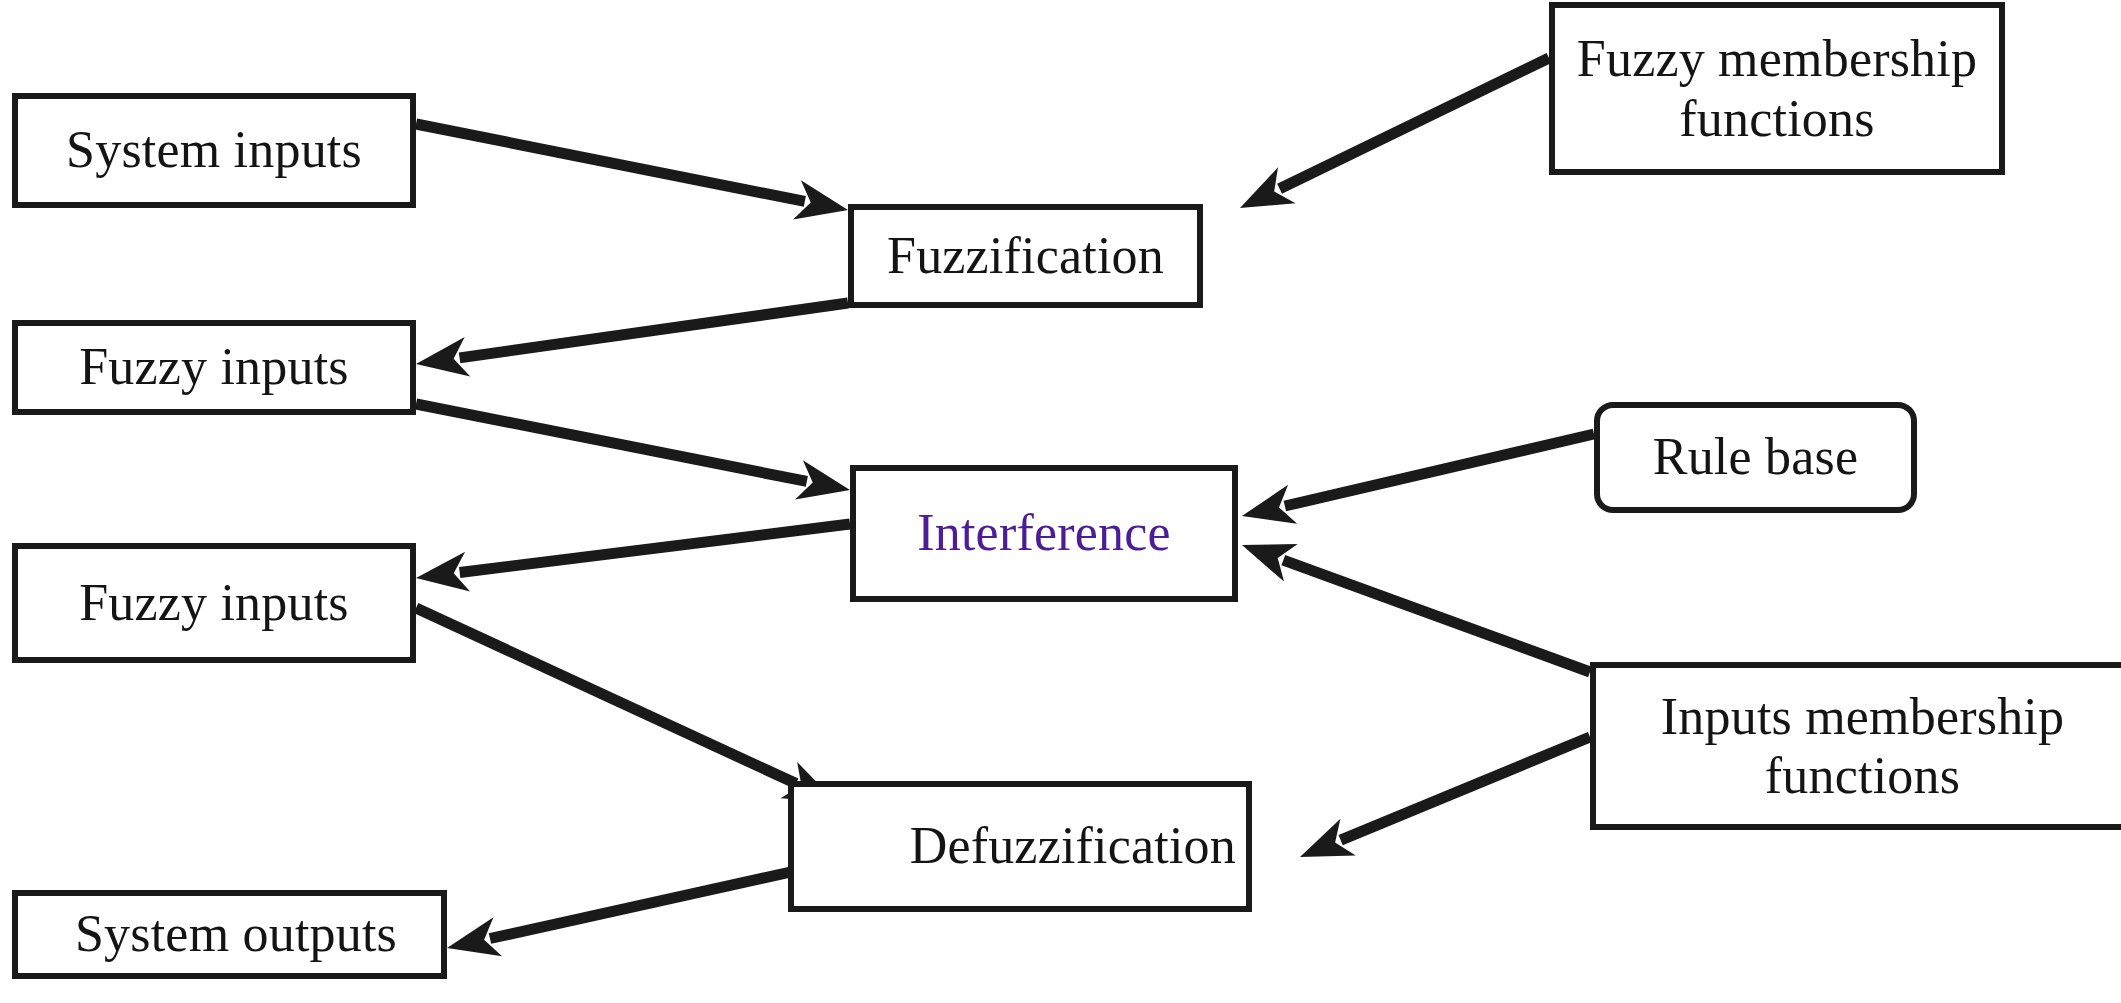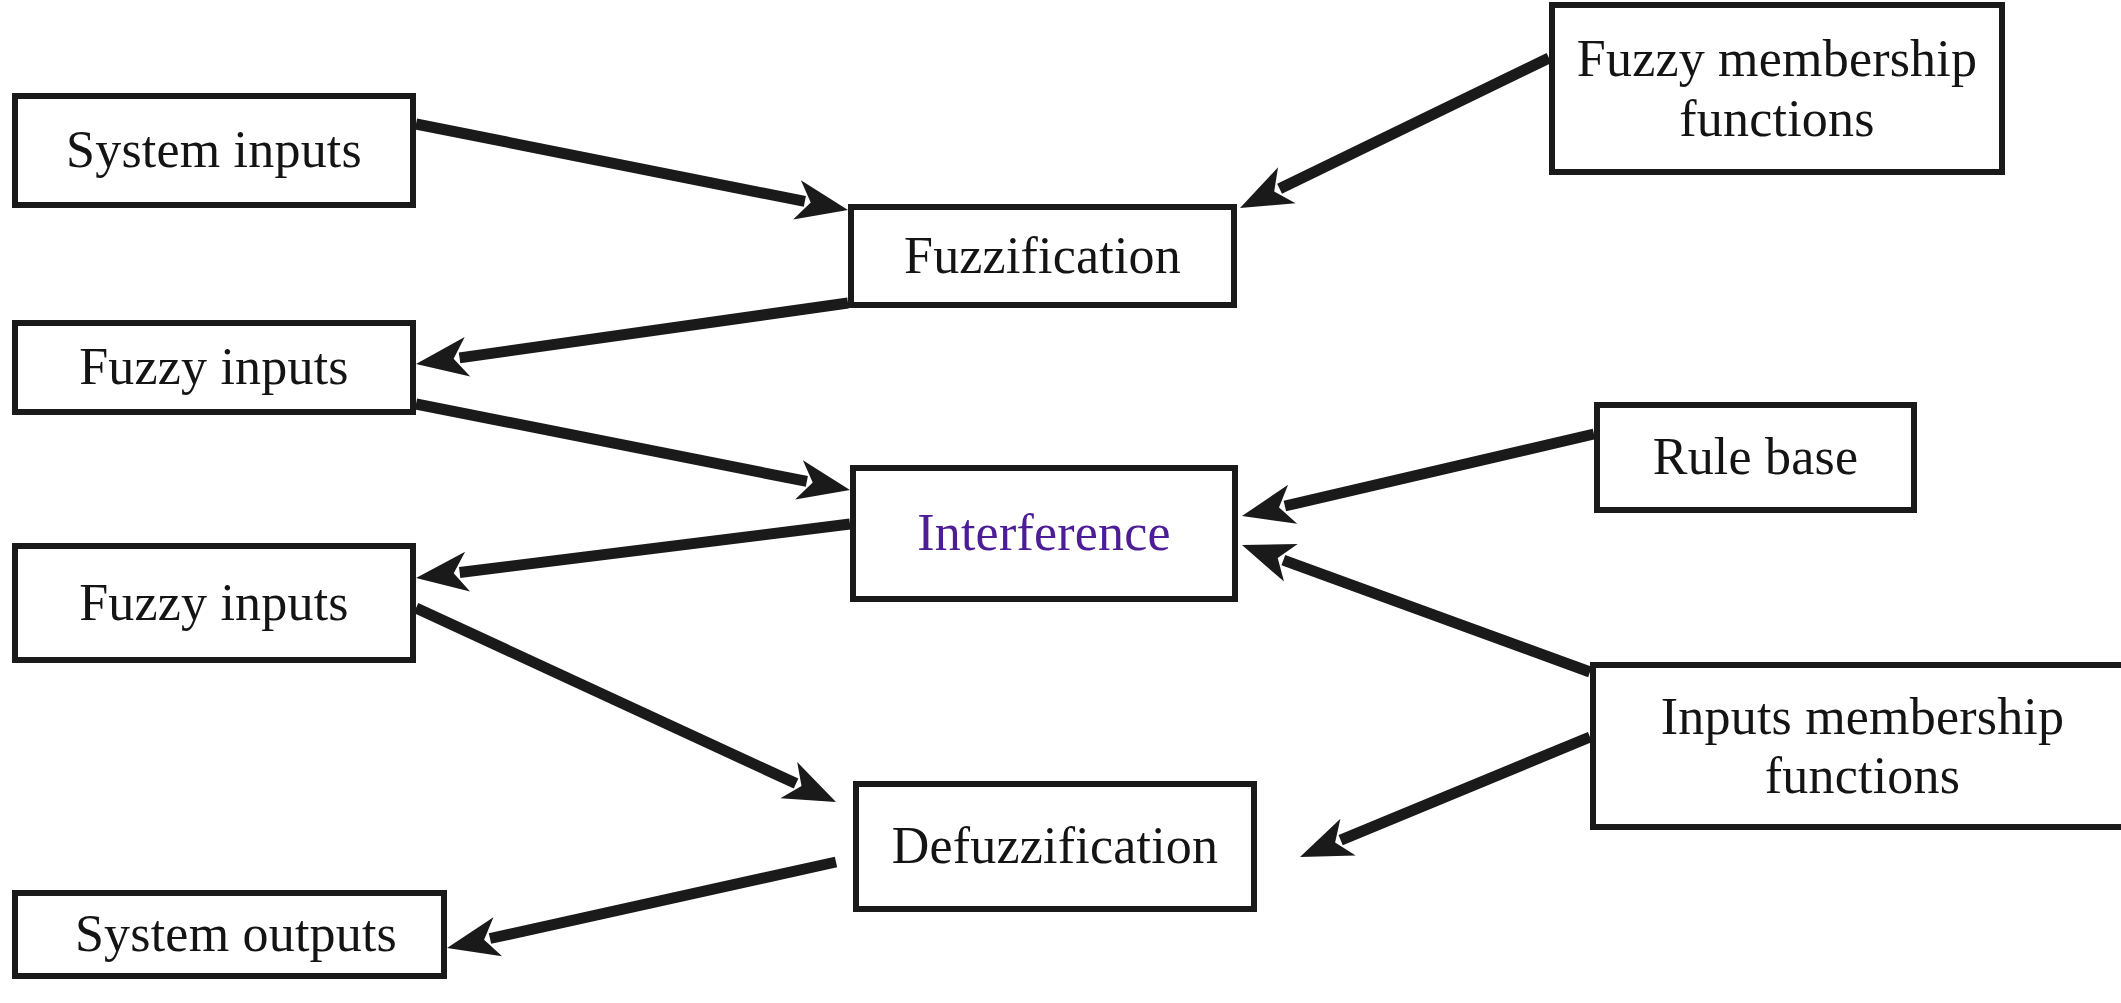--- a/index.html
+++ b/index.html
@@ -97,39 +97,39 @@
       </g>
     </svg>
   <div id="node-layer">
       <div class="node" style="left: 12px; top: 93px; width: 404px; height: 115px; border-color: rgb(26, 26, 26);">
         <span class="node-label" style="color: rgb(20, 20, 20);">System inputs</span>
       </div>
       <div class="node two-line" style="left: 1549px; top: 2px; width: 456px; height: 173px; border-color: rgb(26, 26, 26);">
         <span class="node-label" style="color: rgb(20, 20, 20);">Fuzzy membership
 functions</span>
       </div>
-      <div class="node" style="left: 848px; top: 204px; width: 389px; height: 104px; border-color: rgb(26, 26, 26);">
+      <div class="node" style="left: 848px; top: 204px; width: 355px; height: 104px; border-color: rgb(26, 26, 26);">
         <span class="node-label" style="color: rgb(20, 20, 20);">Fuzzification</span>
       </div>
       <div class="node" style="left: 12px; top: 320px; width: 404px; height: 95px; border-color: rgb(26, 26, 26);">
         <span class="node-label" style="color: rgb(20, 20, 20);">Fuzzy inputs</span>
       </div>
-      <div class="node" style="left: 1594px; top: 402px; width: 323px; height: 111px; border-color: rgb(26, 26, 26);">
+      <div class="node" style="left: 1594px; top: 402px; width: 323px; height: 111px; border-color: rgb(26, 26, 26); border-radius: 19px;">
         <span class="node-label" style="color: rgb(20, 20, 20);">Rule base</span>
       </div>
       <div class="node" style="left: 850px; top: 465px; width: 388px; height: 137px; border-color: rgb(26, 26, 26);">
         <span class="node-label" style="color: #4c1d95;">Interference</span>
       </div>
       <div class="node" style="left: 12px; top: 543px; width: 404px; height: 120px; border-color: rgb(26, 26, 26);">
         <span class="node-label" style="color: rgb(20, 20, 20);">Fuzzy inputs</span>
       </div>
       <div class="node two-line" style="left: 1590px; top: 662px; width: 545px; height: 168px; border-color: rgb(26, 26, 26);">
         <span class="node-label" style="color: rgb(20, 20, 20);">Inputs membership
 functions</span>
       </div>
-      <div class="node" style="left: 853px; top: 781px; width: 404px; height: 131px; border-color: rgb(26, 26, 26);">
+      <div class="node" style="left: 788px; top: 781px; width: 464px; height: 131px; border-color: rgb(26, 26, 26); justify-content: flex-end;">
         <span class="node-label" style="color: rgb(20, 20, 20);">Defuzzification</span>
       </div>
       <div class="node" style="left: 12px; top: 890px; width: 435px; height: 89px; border-color: rgb(26, 26, 26); padding-left: 13px;">
         <span class="node-label" style="color: rgb(20, 20, 20);">System outputs</span>
       </div>
     </div>
 </div>
 
 </body></html>

